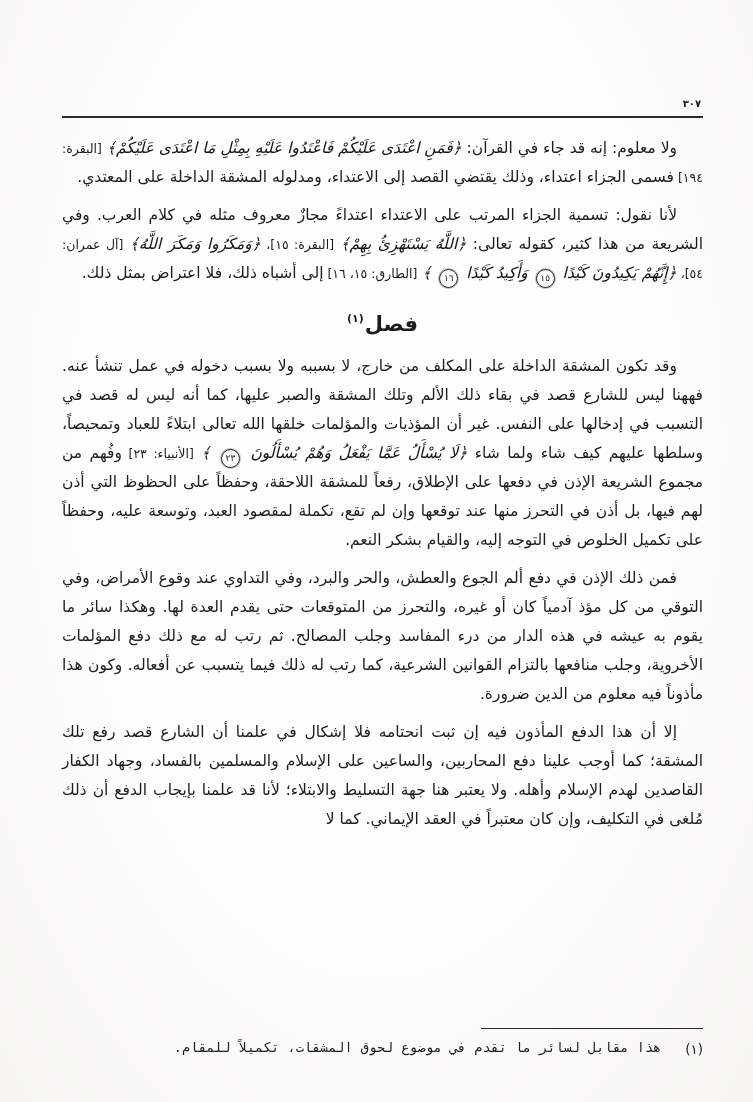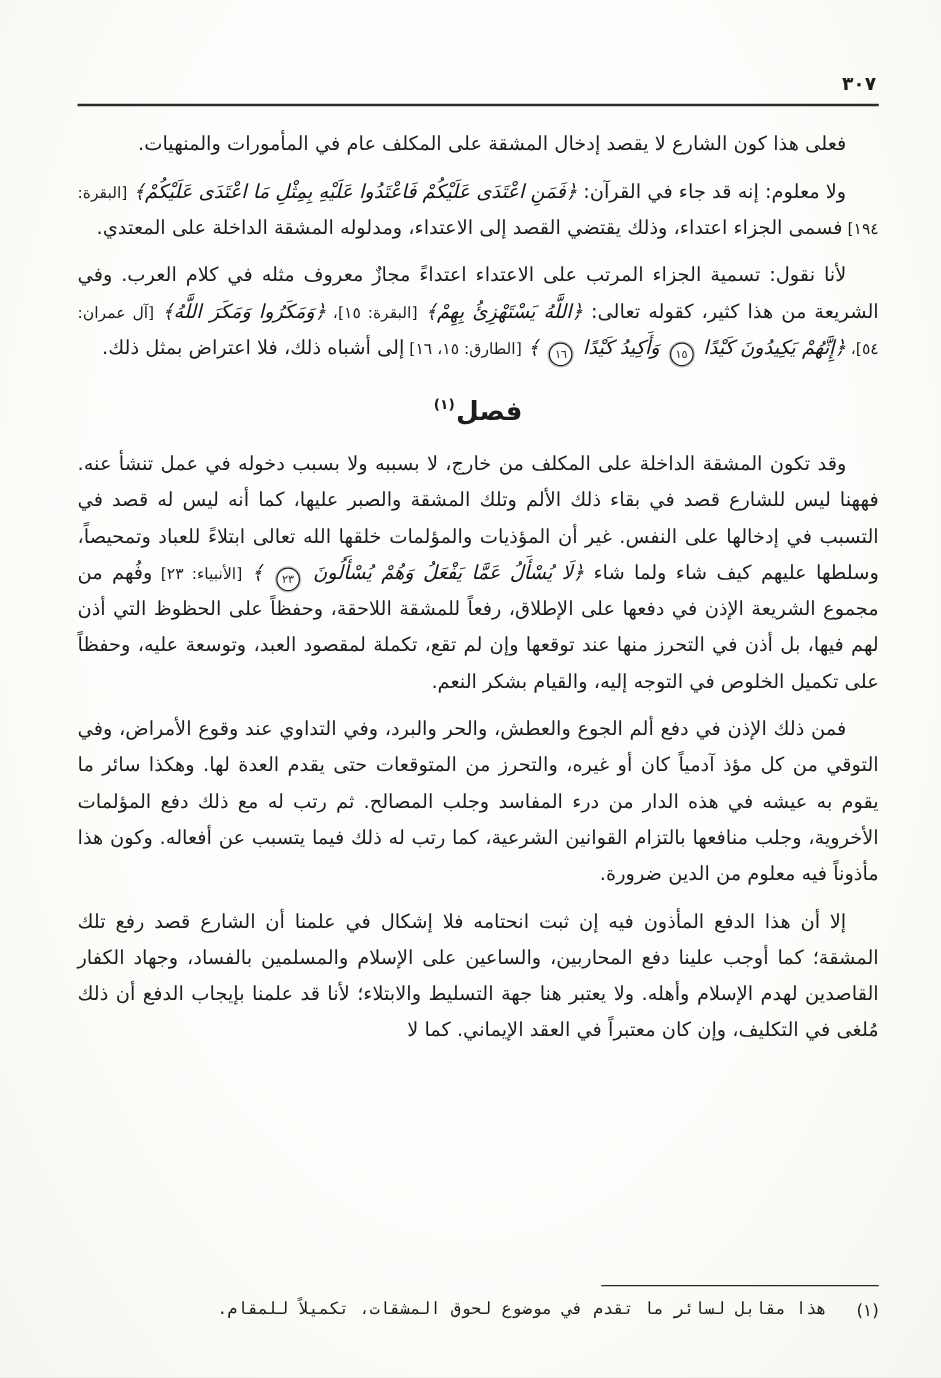--- a/index.html
+++ b/index.html
@@ -24,21 +24,21 @@
   }
   .page-header {
     display: flex;
     justify-content: space-between;
     align-items: flex-end;
     font-size: 16px;
     font-weight: 700;
     padding: 0 2px;
   }
   .header-title { letter-spacing: 0; }
-  .page-number { font-size: 15px; }
+  .page-number { font-size: 10px; margin-top: 40px; }
   .header-rule {
     margin-top: 7px;
     height: 0;
     border-bottom: 2.5px solid #2b2b2b;
   }
   .body-text {
     margin-top: 16px;
     text-align: justify;
     font-size: 15.5px;
     line-height: 29px;
@@ -108,21 +108,20 @@
 
 <div class="page" style="color: rgb(28, 28, 28);">
 
   <header class="page-header">
     <div class="page-number">٣٠٧</div>
   </header>
 
   <div class="header-rule"></div>
 
   <main class="body-text" id="body-blocks">
-      <p class="para indent"><span class="seg-text">فعلى هذا كون الشارع لا يقصد إدخال المشقة على المكلف عام في المأمورات والمنهيات.</span> </p>
       <p class="para indent"><span class="seg-text">ولا معلوم: إنه قد جاء في القرآن: </span> <span class="seg-quran">﴿فَمَنِ اعْتَدَى عَلَيْكُمْ فَاعْتَدُوا عَلَيْهِ بِمِثْلِ مَا اعْتَدَى عَلَيْكُمْ﴾</span> <span class="seg-ref"> [البقرة: ١٩٤] </span> <span class="seg-text">فسمى الجزاء اعتداء، وذلك يقتضي القصد إلى الاعتداء، ومدلوله المشقة الداخلة على المعتدي.</span> </p>
       <p class="para indent"><span class="seg-text">لأنا نقول: تسمية الجزاء المرتب على الاعتداء اعتداءً مجازٌ معروف مثله في كلام العرب. وفي الشريعة من هذا كثير، كقوله تعالى: </span> <span class="seg-quran">﴿اللَّهُ يَسْتَهْزِئُ بِهِمْ﴾</span> <span class="seg-ref"> [البقرة: ١٥]، </span> <span class="seg-quran">﴿وَمَكَرُوا وَمَكَرَ اللَّهُ﴾</span> <span class="seg-ref"> [آل عمران: ٥٤]، </span> <span class="seg-quran">﴿إِنَّهُمْ يَكِيدُونَ كَيْدًا</span> <span class="seg-aya">١٥</span> <span class="seg-quran">وَأَكِيدُ كَيْدًا</span> <span class="seg-aya">١٦</span> <span class="seg-quran">﴾</span> <span class="seg-ref"> [الطارق: ١٥، ١٦] </span> <span class="seg-text">إلى أشباه ذلك، فلا اعتراض بمثل ذلك.</span> </p>
       <h2 class="section-heading"><span>فصل</span><sup class="heading-ref">(١)</sup></h2>
       <p class="para indent"><span class="seg-text">وقد تكون المشقة الداخلة على المكلف من خارج، لا بسببه ولا بسبب دخوله في عمل تنشأ عنه. فههنا ليس للشارع قصد في بقاء ذلك الألم وتلك المشقة والصبر عليها، كما أنه ليس له قصد في التسبب في إدخالها على النفس. غير أن المؤذيات والمؤلمات خلقها الله تعالى ابتلاءً للعباد وتمحيصاً، وسلطها عليهم كيف شاء ولما شاء </span> <span class="seg-quran">﴿لَا يُسْأَلُ عَمَّا يَفْعَلُ وَهُمْ يُسْأَلُونَ</span> <span class="seg-aya">٢٣</span> <span class="seg-quran">﴾</span> <span class="seg-ref"> [الأنبياء: ٢٣] </span> <span class="seg-text">وفُهم من مجموع الشريعة الإذن في دفعها على الإطلاق، رفعاً للمشقة اللاحقة، وحفظاً على الحظوظ التي أذن لهم فيها، بل أذن في التحرز منها عند توقعها وإن لم تقع، تكملة لمقصود العبد، وتوسعة عليه، وحفظاً على تكميل الخلوص في التوجه إليه، والقيام بشكر النعم.</span> </p>
       <p class="para indent"><span class="seg-text">فمن ذلك الإذن في دفع ألم الجوع والعطش، والحر والبرد، وفي التداوي عند وقوع الأمراض، وفي التوقي من كل مؤذ آدمياً كان أو غيره، والتحرز من المتوقعات حتى يقدم العدة لها. وهكذا سائر ما يقوم به عيشه في هذه الدار من درء المفاسد وجلب المصالح. ثم رتب له مع ذلك دفع المؤلمات الأخروية، وجلب منافعها بالتزام القوانين الشرعية، كما رتب له ذلك فيما يتسبب عن أفعاله. وكون هذا مأذوناً فيه معلوم من الدين ضرورة.</span> </p>
       <p class="para indent"><span class="seg-text">إلا أن هذا الدفع المأذون فيه إن ثبت انحتامه فلا إشكال في علمنا أن الشارع قصد رفع تلك المشقة؛ كما أوجب علينا دفع المحاربين، والساعين على الإسلام والمسلمين بالفساد، وجهاد الكفار القاصدين لهدم الإسلام وأهله. ولا يعتبر هنا جهة التسليط والابتلاء؛ لأنا قد علمنا بإيجاب الدفع أن ذلك مُلغى في التكليف، وإن كان معتبراً في العقد الإيماني. كما لا</span> </p>
     </main>
 
   <footer class="footnote-area">
     <div class="footnote-rule"></div>

